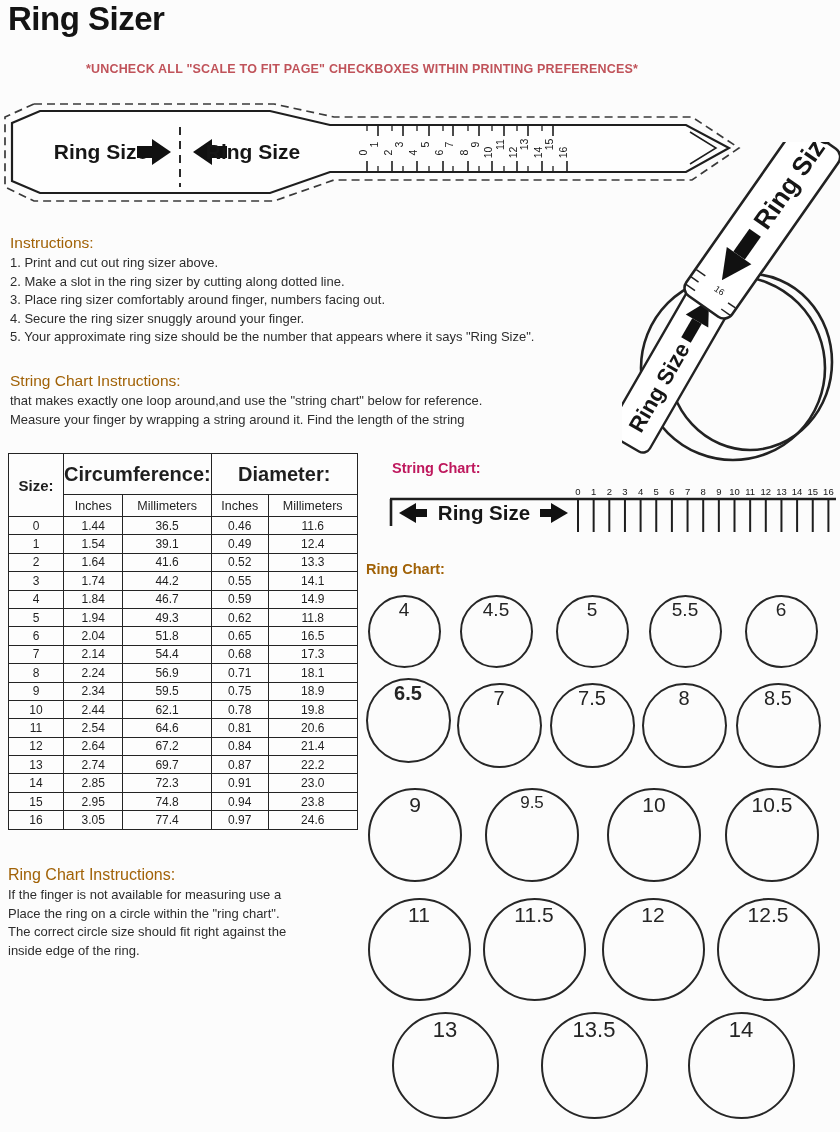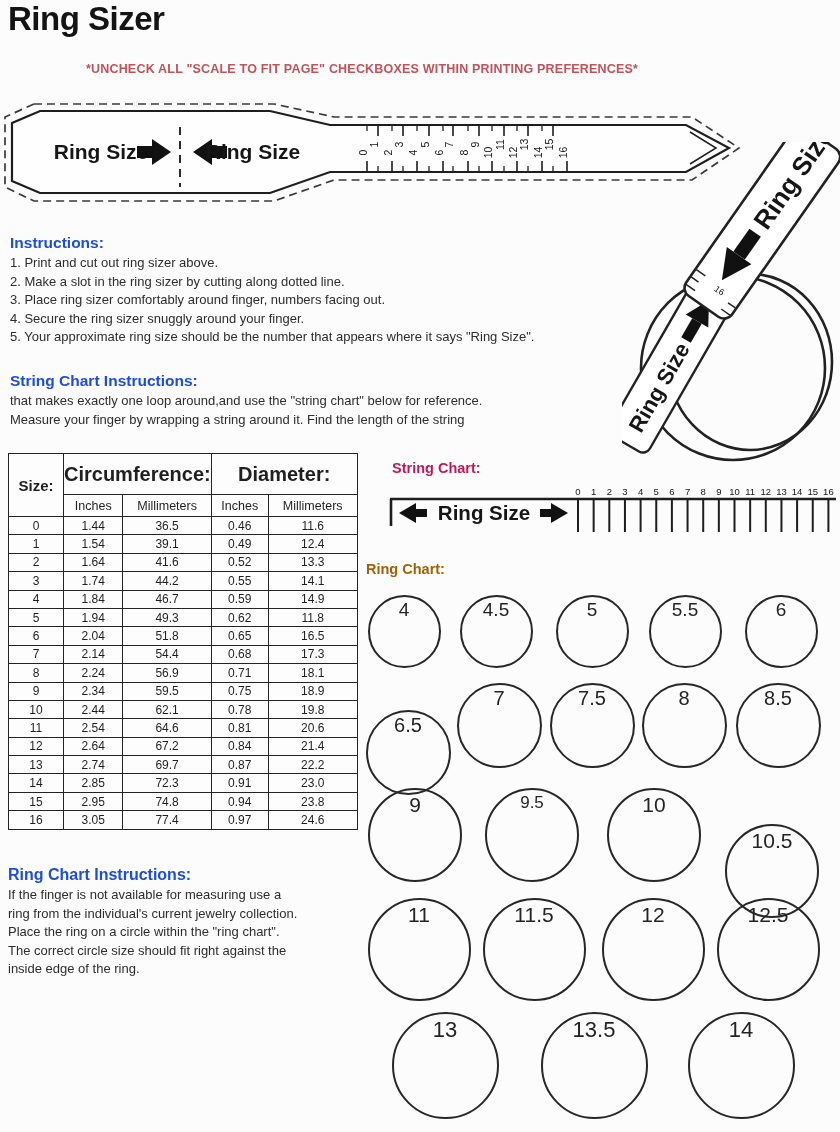--- a/index.html
+++ b/index.html
@@ -2,21 +2,21 @@
 <html><head>
 <meta charset="utf-8">
 <style>
   html,body{margin:0;padding:0;background:#ffffff;}
   .page{position:relative;width:840px;height:1132px;background:#fcfcfc;
         font-family:"Liberation Sans",sans-serif;color:#222;overflow:hidden;}
   .title{position:absolute;left:8px;top:0px;font-size:33px;font-weight:600;
          letter-spacing:-0.5px;color:#141414;}
   .warning{position:absolute;left:0;top:62px;width:724px;text-align:center;
            font-size:12.5px;font-weight:700;color:#c0535a;letter-spacing:0.2px;}
-  .sec-heading{font-size:15.5px;font-weight:700;color:#1d4ed8;margin:0 0 2px 0;}
+  .sec-heading{font-size:15.5px;font-weight:400;color:#a16207;margin:0 0 2px 0;}
   .tline{font-size:13px;color:#2d2d2d;line-height:18.6px;white-space:nowrap;}
   #instructions{position:absolute;left:10px;top:234px;}
   #string-instructions{position:absolute;left:10px;top:372px;}
   #ring-instructions{position:absolute;left:8px;top:866px;}
   #ring-instructions .sec-heading{font-size:16px;}
 
   table#size-table{position:absolute;left:8px;top:453px;border-collapse:collapse;background:#fdfdfd;}
   #size-table th,#size-table td{border:1.6px solid #242424;padding:0;text-align:center;color:#1f1f1f;}
   #size-table .h-size{font-size:15px;font-weight:600;width:54px;}
   #size-table .h-group{font-size:20px;font-weight:600;height:40px;}
@@ -156,21 +156,20 @@
     <div>
         <div class="tline">that makes exactly one loop around,and use the "string chart" below for reference.</div>
         <div class="tline">Measure your finger by wrapping a string around it. Find the length of the string</div>
       </div>
   </div>
 
   <div id="ring-instructions">
     <div class="sec-heading">Ring Chart Instructions:</div>
     <div>
         <div class="tline">If the finger is not available for measuring use a</div>
-        <div class="tline">ring from the individual's current jewelry collection.</div>
         <div class="tline">Place the ring on a circle within the "ring chart".</div>
         <div class="tline">The correct circle size should fit right against the</div>
         <div class="tline">inside edge of the ring.</div>
       </div>
   </div>
 
   <table id="size-table">
     <colgroup>
         <col class="c1">
         <col class="c2">
@@ -375,21 +374,21 @@
       </div>
       <div class="circle" style="left: 555.5px; top: 595px; width: 73px; height: 73px;">
         <div class="clabel" style="font-size: 19px;">5</div>
       </div>
       <div class="circle" style="left: 648.5px; top: 595px; width: 73px; height: 73px;">
         <div class="clabel" style="font-size: 19px;">5.5</div>
       </div>
       <div class="circle" style="left: 744.5px; top: 595px; width: 73px; height: 73px;">
         <div class="clabel" style="font-size: 19px;">6</div>
       </div>
-      <div class="circle" style="left: 365.5px; top: 710px; width: 85px; height: 85px;">
+      <div class="circle" style="left: 365.5px; top: 678px; width: 85px; height: 85px; font-weight: bold;">
         <div class="clabel" style="font-size: 20px;">6.5</div>
       </div>
       <div class="circle" style="left: 456.5px; top: 683px; width: 85px; height: 85px;">
         <div class="clabel" style="font-size: 20px;">7</div>
       </div>
       <div class="circle" style="left: 549.5px; top: 683px; width: 85px; height: 85px;">
         <div class="clabel" style="font-size: 20px;">7.5</div>
       </div>
       <div class="circle" style="left: 641.5px; top: 683px; width: 85px; height: 85px;">
         <div class="clabel" style="font-size: 20px;">8</div>
@@ -399,21 +398,21 @@
       </div>
       <div class="circle" style="left: 368px; top: 788px; width: 94px; height: 94px;">
         <div class="clabel" style="font-size: 21px;">9</div>
       </div>
       <div class="circle" style="left: 485px; top: 788px; width: 94px; height: 94px;">
         <div class="clabel" style="font-size: 17px;">9.5</div>
       </div>
       <div class="circle" style="left: 607px; top: 788px; width: 94px; height: 94px;">
         <div class="clabel" style="font-size: 21px;">10</div>
       </div>
-      <div class="circle" style="left: 725px; top: 788px; width: 94px; height: 94px; margin-top: 36px;">
+      <div class="circle" style="left: 725px; top: 788px; width: 94px; height: 94px;">
         <div class="clabel" style="font-size: 21px;">10.5</div>
       </div>
       <div class="circle" style="left: 367.5px; top: 898px; width: 103px; height: 103px;">
         <div class="clabel" style="font-size: 21px;">11</div>
       </div>
       <div class="circle" style="left: 482.5px; top: 898px; width: 103px; height: 103px;">
         <div class="clabel" style="font-size: 21px;">11.5</div>
       </div>
       <div class="circle" style="left: 601.5px; top: 898px; width: 103px; height: 103px;">
         <div class="clabel" style="font-size: 21px;">12</div>

